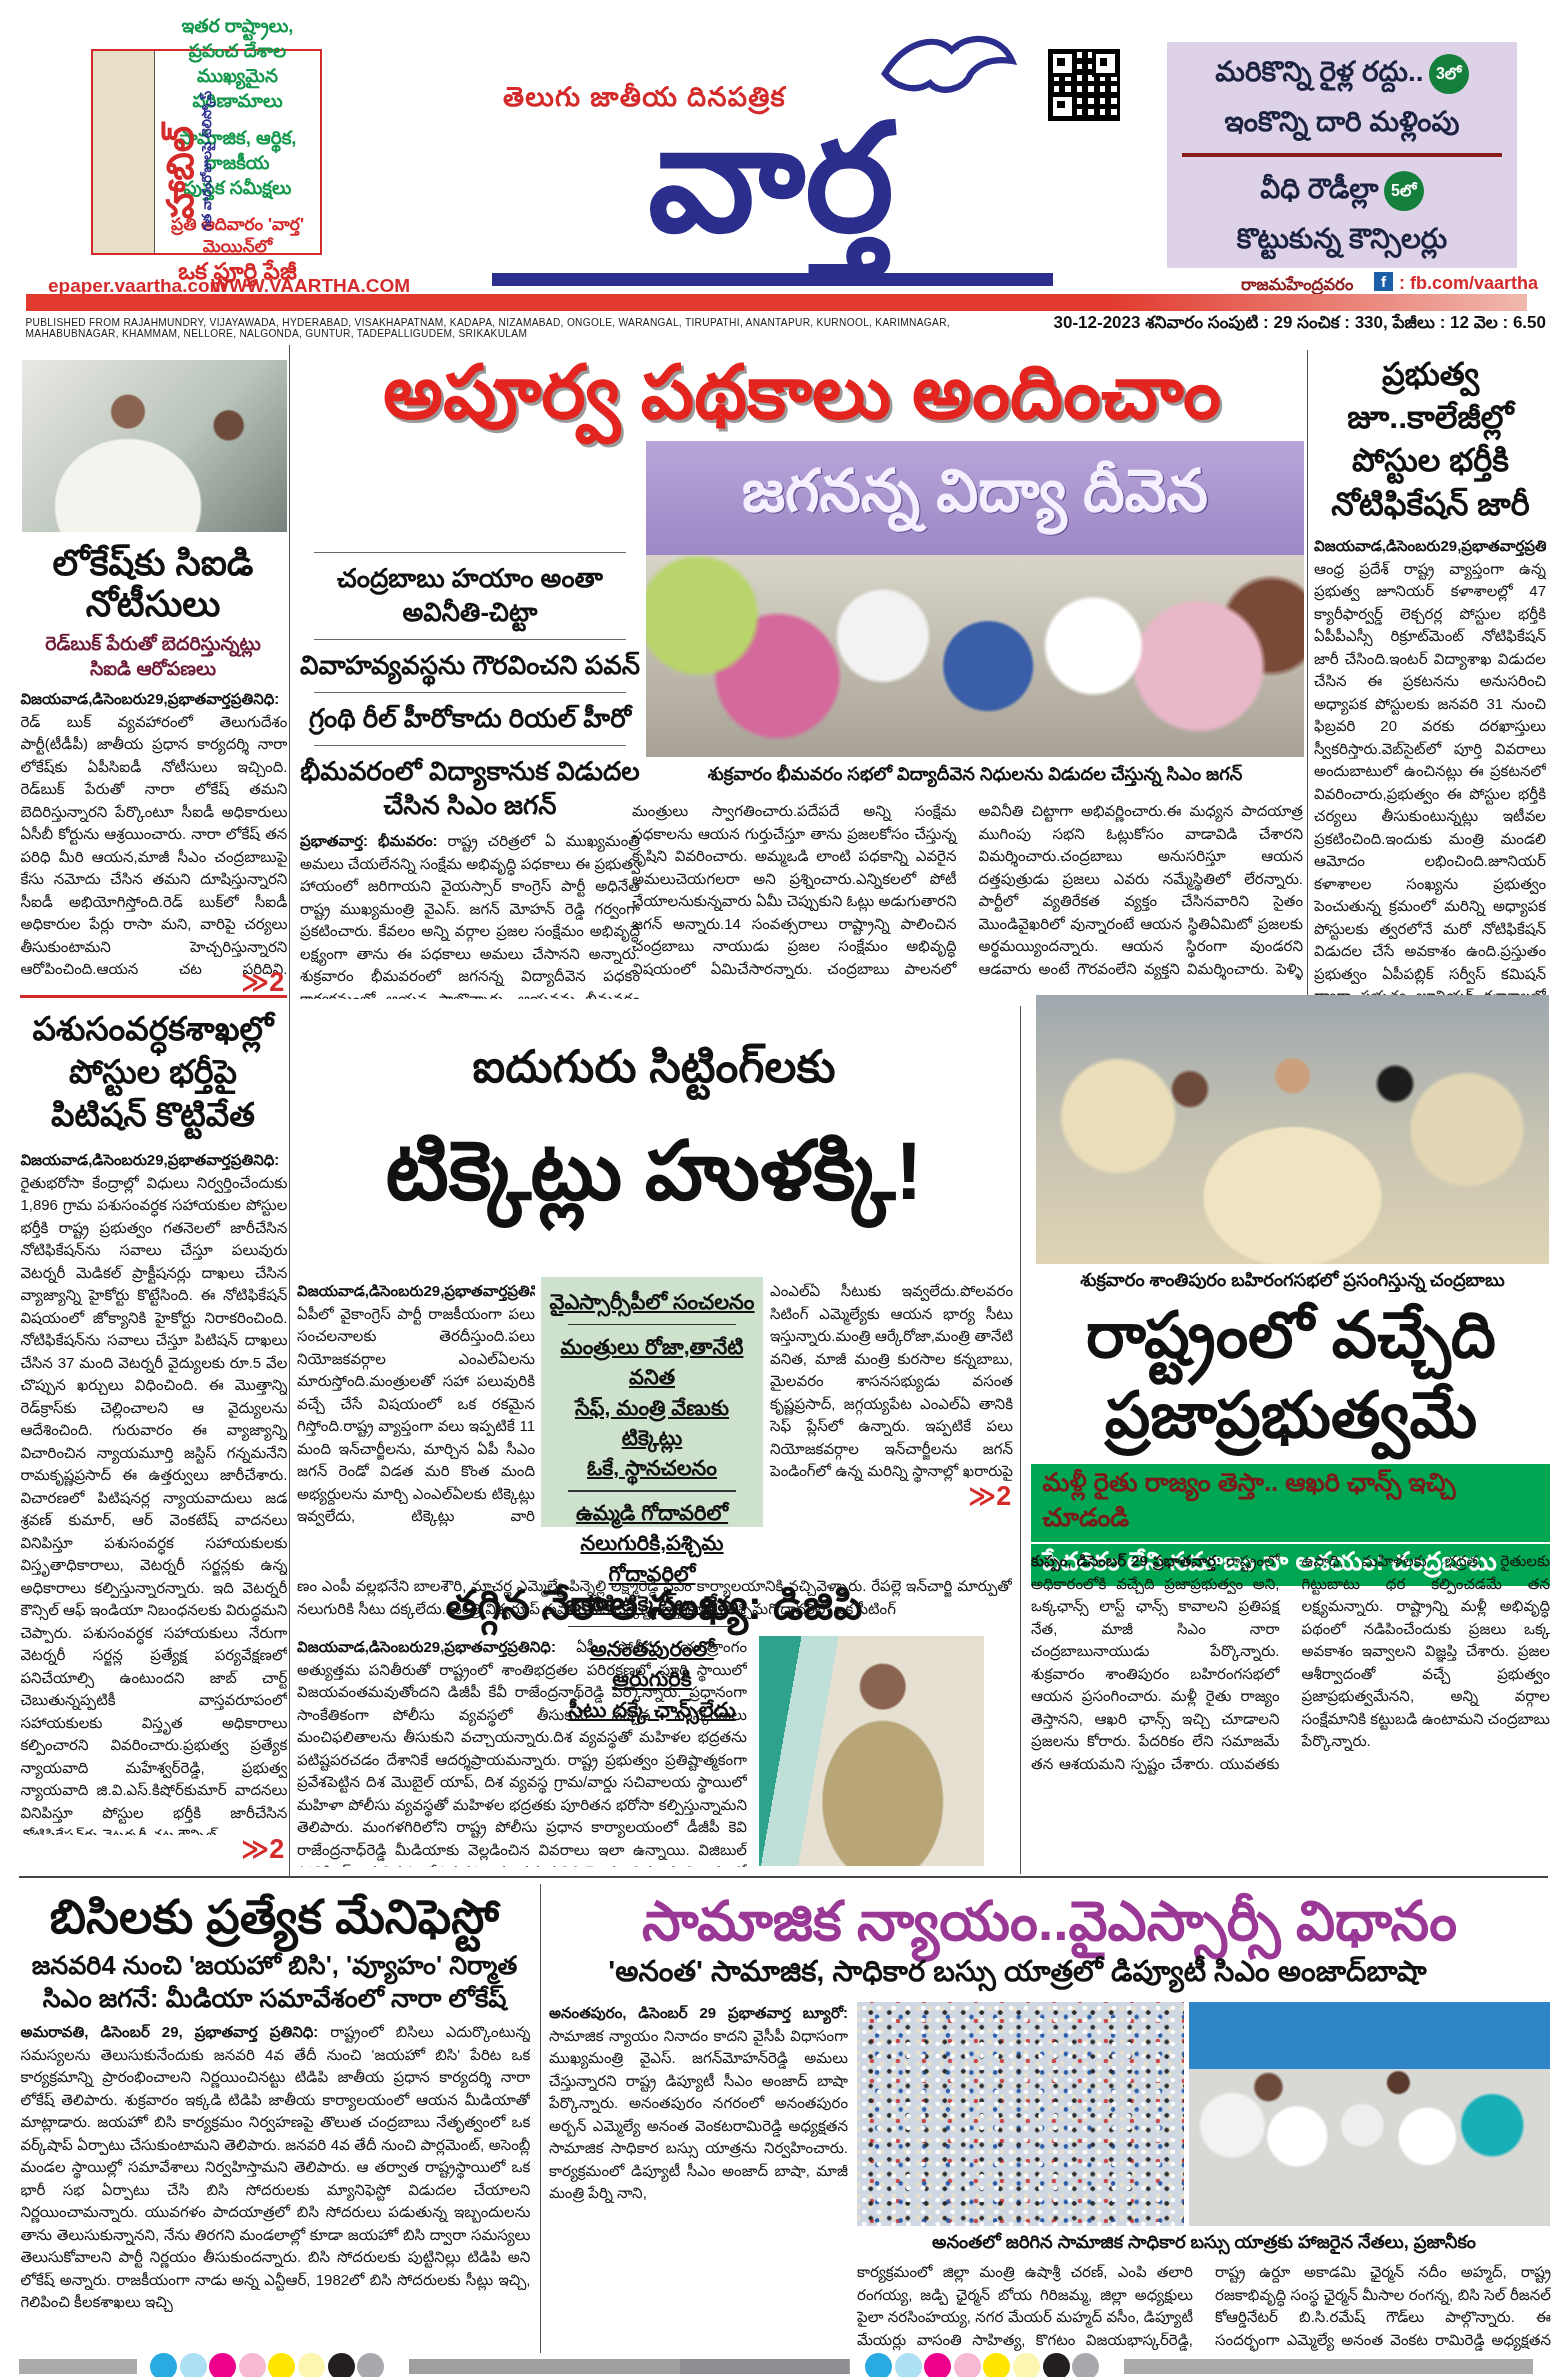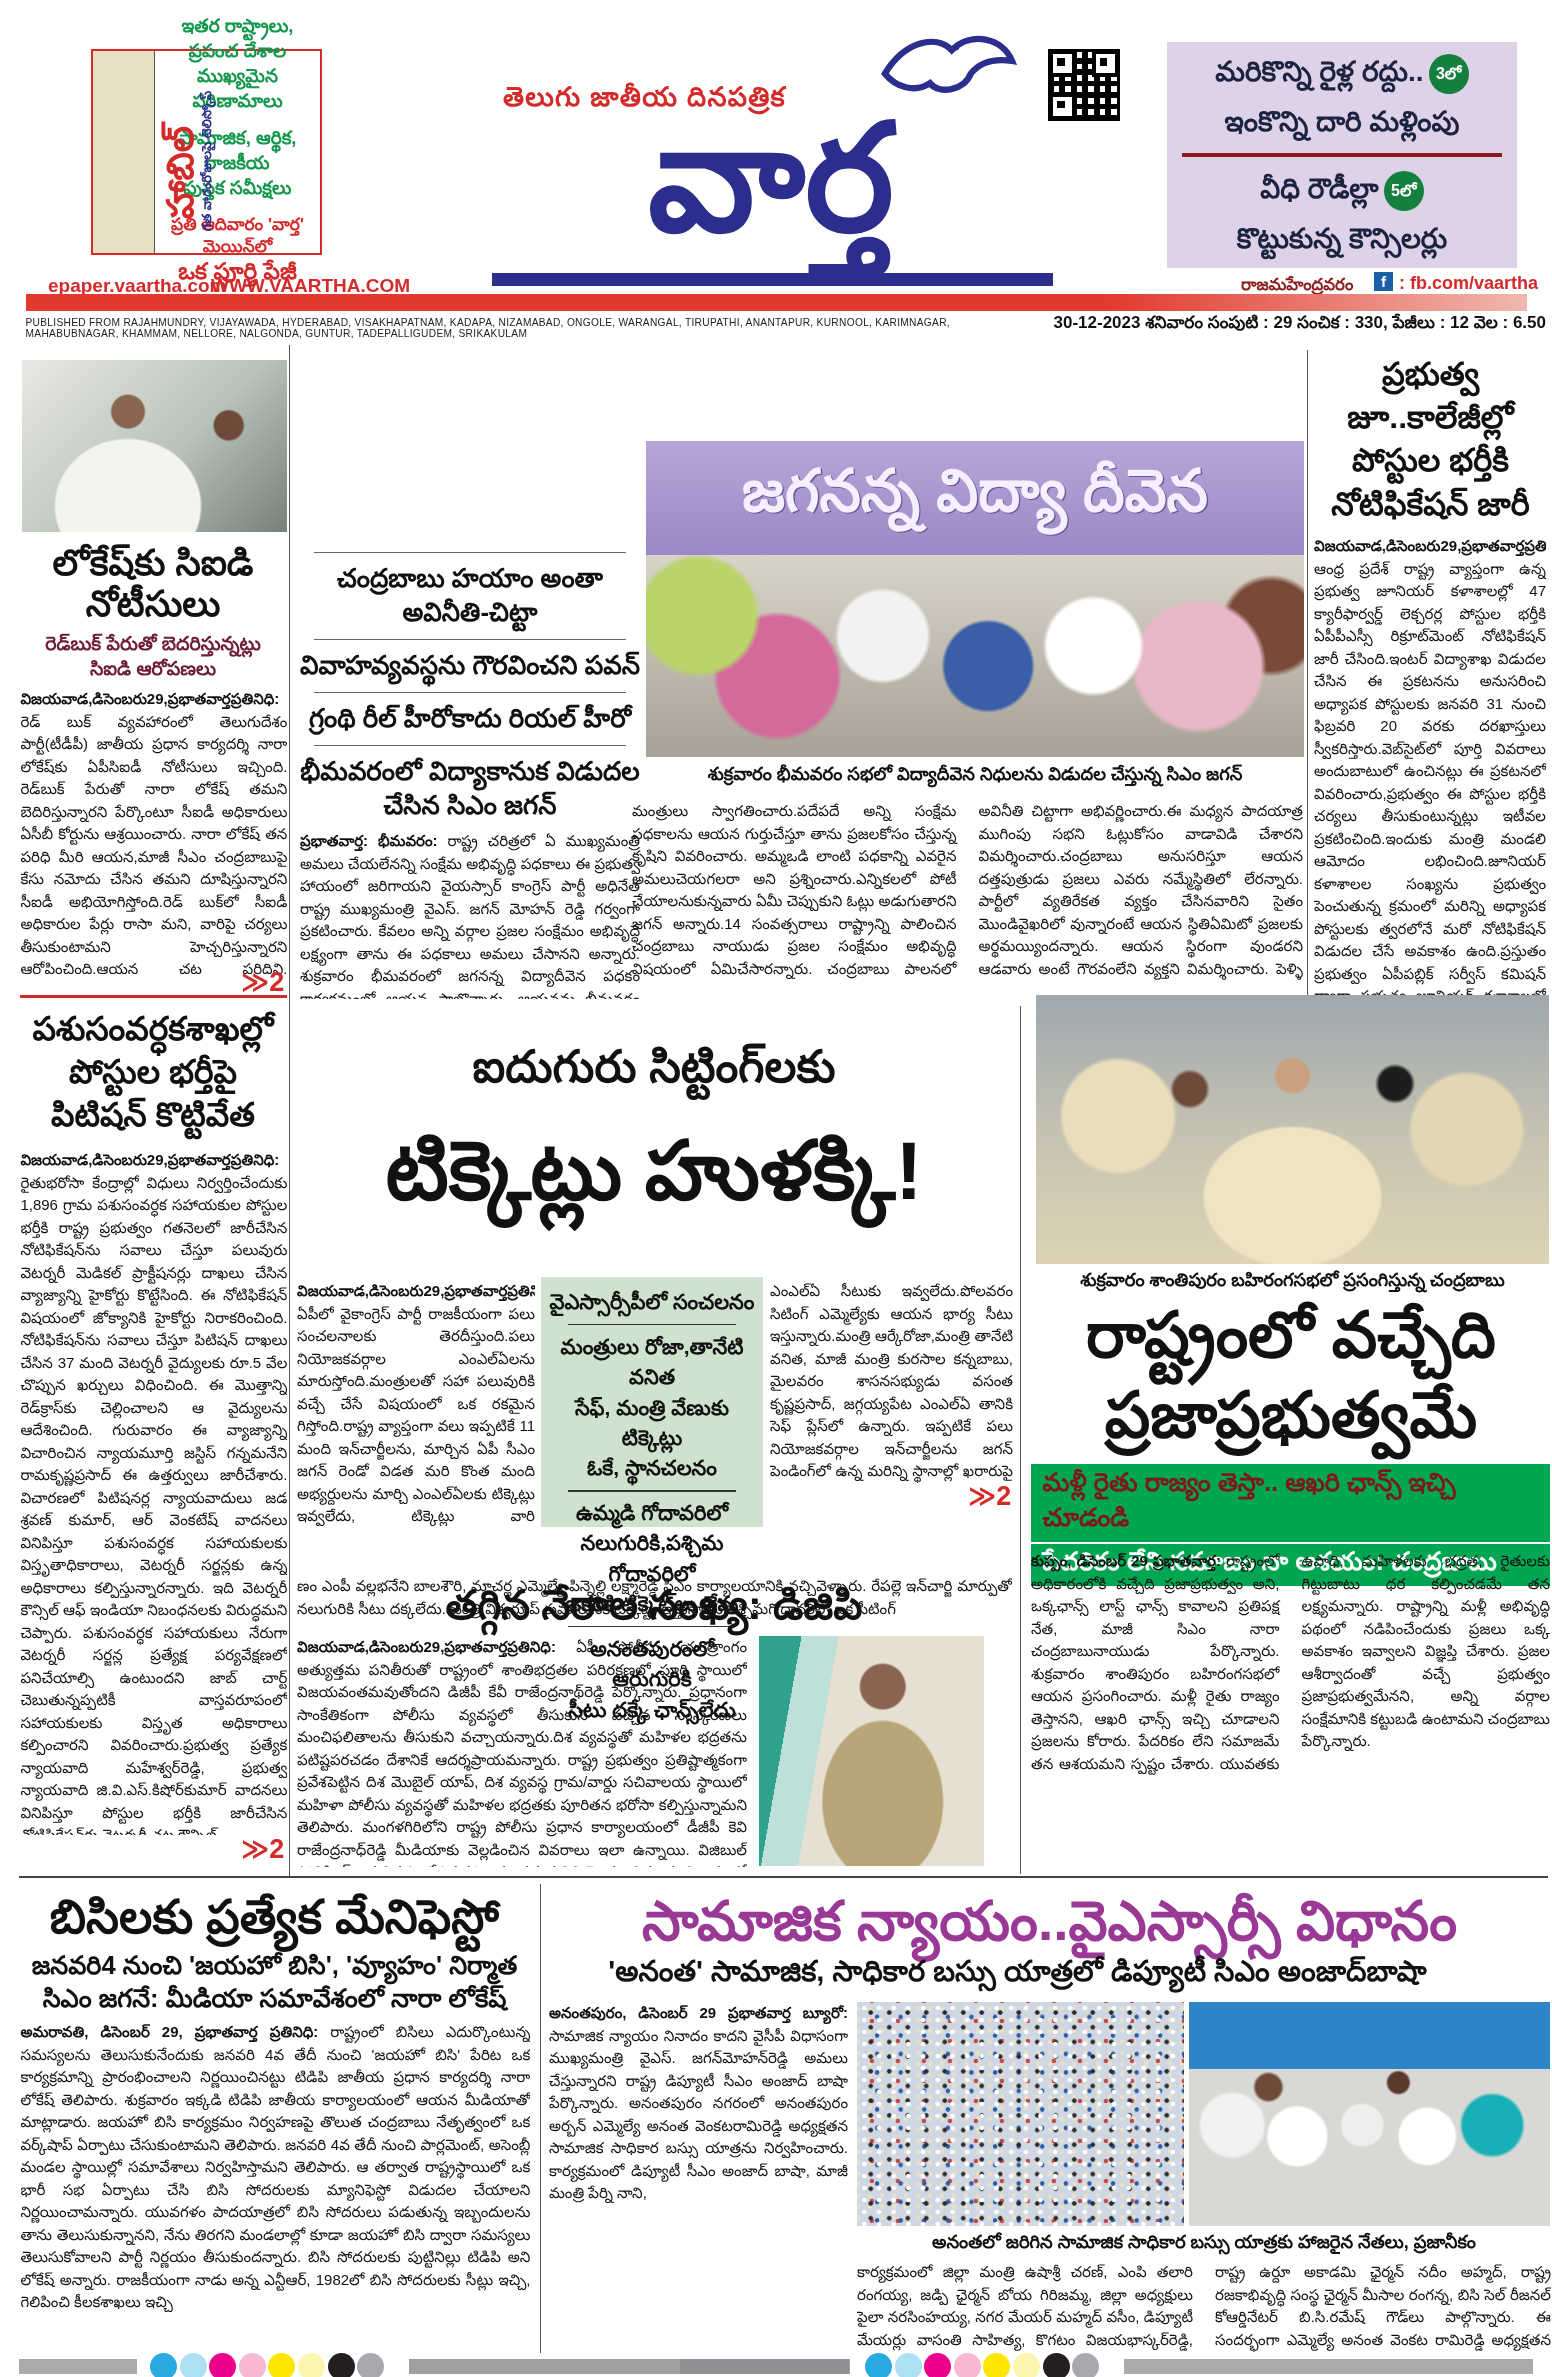--- a/index.html
+++ b/index.html
@@ -112,21 +112,21 @@
   #leadHead{font-size:75px;font-weight:800;color:#e4241f;line-height:1.05;
             text-shadow:2.6px 2.6px 0 #9a9a9a,-1.3px -1.3px 0 #ffffff,1.3px -1.3px 0 #ffffff,-1.3px 1.3px 0 #ffffff;}
   .leadSub{font-size:26px;font-weight:bold;line-height:1.3;}
   .leadSubDiv{width:92%;height:1.3px;background:#666;margin:9px auto;}
   
   #notifHead{font-size:32px;font-weight:bold;line-height:1.35;}
   
   #tickHead1{font-size:45px;font-weight:bold;line-height:1;margin-top:15px;}
   #tickHead2{font-size:82px;font-weight:bold;line-height:1;}
   #greenBox{background:#cfe2cd;padding:10.2px 6.4px;box-sizing:border-box;}
-  .gbLine{font-size:21px;font-weight:bold;text-align:center;line-height:1.45;}
+  .gbLine{font-size:21px;font-weight:bold;text-align:center;line-height:1.45;text-decoration:underline;}
   .gbDiv{width:80%;height:1.3px;background:#333;margin:6.4px auto;}
   
   #cbnHead{font-size:64px;font-weight:bold;line-height:1.25;}
   #cbnBand{background:#00a651;}
   .bandL1{font-size:25.5px;font-weight:bold;color:#7b1a1a;text-align:left;padding:3.8px 11.5px;}
   .bandL2{font-size:25.5px;font-weight:bold;color:#ffffff;text-align:left;padding:3.8px 11.5px;border-top:2.6px solid #ffffff;}
   
   #dgpHead{font-size:41px;font-weight:bold;}
   
   #bcHead{font-size:47px;font-weight:bold;}
@@ -225,20 +225,21 @@
     <div>పశుసంవర్ధకశాఖల్లో</div>
     <div>పోస్టుల భర్తీపై</div>
     <div>పిటిషన్ కొట్టివేత</div>
   </div>
   <div class="abs body clip" style="left:20.4px;top:1149px;width:267px;height:686px;">
     <b>విజయవాడ,డిసెంబరు29,ప్రభాతవార్తప్రతినిధి:</b>
     <span>రైతుభరోసా కేంద్రాల్లో విధులు నిర్వర్తించేందుకు 1,896 గ్రామ పశుసంవర్ధక సహాయకుల పోస్టుల భర్తీకి రాష్ట్ర ప్రభుత్వం గతనెలలో జారీచేసిన నోటిఫికేషన్‌ను సవాలు చేస్తూ పలువురు వెటర్నరీ మెడికల్ ప్రాక్టీషనర్లు దాఖలు చేసిన వ్యాజ్యాన్ని హైకోర్టు కొట్టేసింది. ఈ నోటిఫికేషన్ విషయంలో జోక్యానికి హైకోర్టు నిరాకరించింది. నోటిఫికేషన్‌ను సవాలు చేస్తూ పిటిషన్ దాఖలు చేసిన 37 మంది వెటర్నరీ వైద్యులకు రూ.5 వేల చొప్పున ఖర్చులు విధించింది. ఈ మొత్తాన్ని రెడ్‌క్రాస్‌కు చెల్లించాలని ఆ వైద్యులను ఆదేశించింది. గురువారం ఈ వ్యాజ్యాన్ని విచారించిన న్యాయమూర్తి జస్టిస్ గన్నమనేని రామకృష్ణప్రసాద్ ఈ ఉత్తర్వులు జారీచేశారు. విచారణలో పిటిషనర్ల న్యాయవాదులు జడ శ్రవణ్ కుమార్, ఆర్ వెంకటేష్ వాదనలు వినిపిస్తూ పశుసంవర్ధక సహాయకులకు విస్తృతాధికారాలు, వెటర్నరీ సర్జన్లకు ఉన్న అధికారాలు కల్పిస్తున్నారన్నారు. ఇది వెటర్నరీ కౌన్సిల్ ఆఫ్ ఇండియా నిబంధనలకు విరుద్ధమని చెప్పారు. పశుసంవర్ధక సహాయకులు నేరుగా వెటర్నరీ సర్జన్ల ప్రత్యేక్ష పర్యవేక్షణలో పనిచేయాల్సి ఉంటుందని జాబ్ చార్ట్ చెబుతున్నప్పటికీ వాస్తవరూపంలో సహాయకులకు విస్తృత అధికారాలు కల్పించారని వివరించారు.ప్రభుత్వ ప్రత్యేక న్యాయవాది మహేశ్వర్‌రెడ్డి, ప్రభుత్వ న్యాయవాది జి.వి.ఎస్.కిషోర్‌కుమార్ వాదనలు వినిపిస్తూ పోస్టుల భర్తీకి జారీచేసిన నోటిఫికేషన్‌కు వెటర్నరీ చట్ట కౌన్సిల్</span>
   </div>
   <div class="abs jump" style="left:241px;top:1833px;">≫2</div>
 
+  <div class="abs ctr" id="leadHead" style="left:299px;top:353px;width:1006px;">అపూర్వ పథకాలు అందించాం</div>
 
   <div class="abs" style="left:300px;top:543px;width:340px;">
     <div class="leadSubDiv"></div>
     <div class="leadSub ctr">చంద్రబాబు హయాం అంతా అవినీతి-చిట్టా</div>
     <div class="leadSubDiv"></div>
     <div class="leadSub ctr">వివాహవ్యవస్థను గౌరవించని పవన్</div>
     <div class="leadSubDiv"></div>
     <div class="leadSub ctr">గ్రంథి రీల్ హీరోకాదు రియల్ హీరో</div>
     <div class="leadSubDiv"></div>
     <div class="leadSub ctr">భీమవరంలో విద్యాకానుక విడుదల చేసిన సిఎం జగన్</div>

